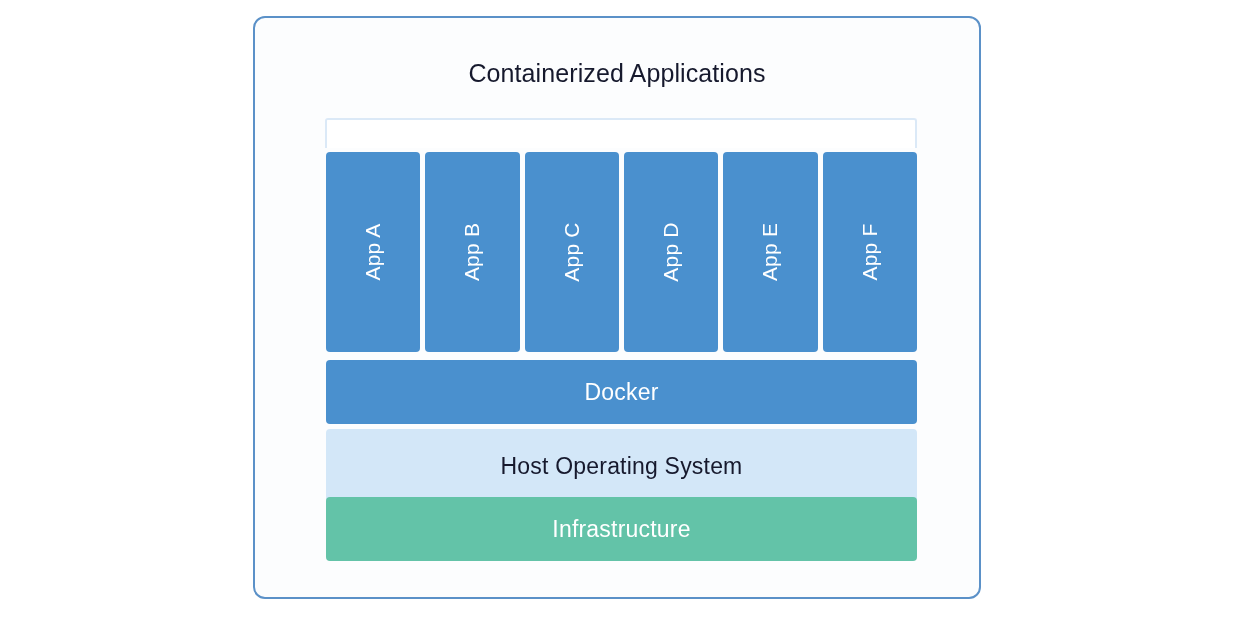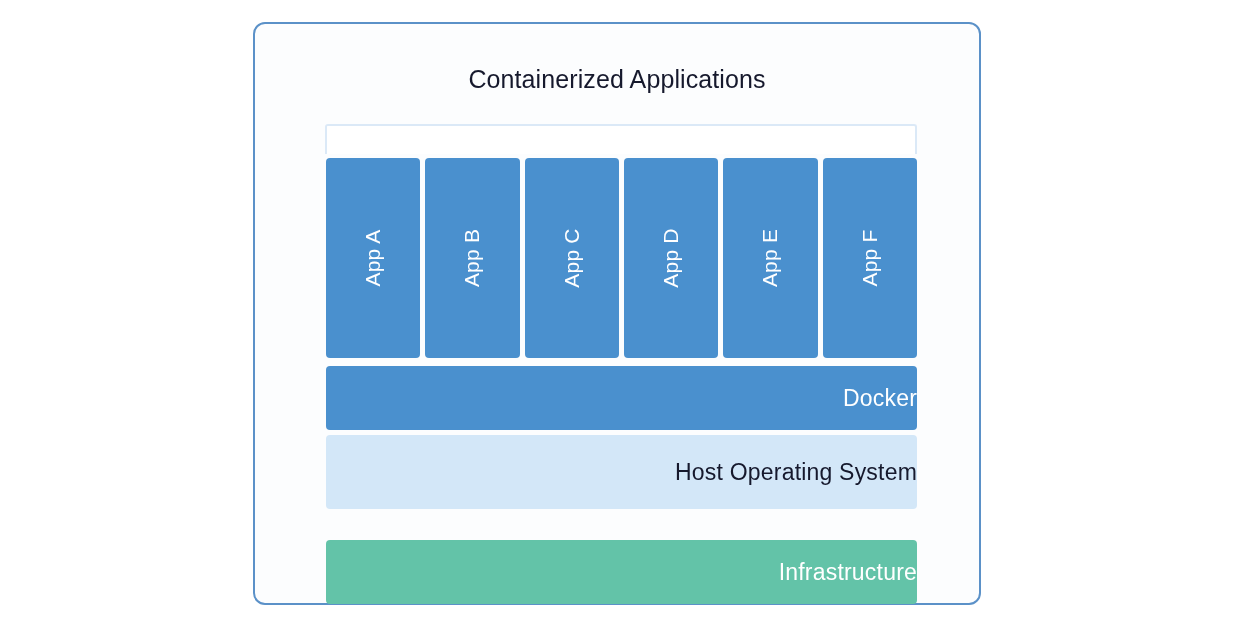--- a/index.html
+++ b/index.html
@@ -13,21 +13,21 @@
     position: relative;
     overflow: hidden;
     font-family: "Liberation Sans", sans-serif;
     -webkit-font-smoothing: antialiased;
   }
 
   
   #diagram-card {
     position: absolute;
     left: 253px;
-    top: 22px;
+    top: 16px;
     width: 728px;
     height: 583px;
     box-sizing: border-box;
     border: 2px solid #5b91c8;
     border-radius: 12px;
     background: #fcfdfe;
   }
 
   
   #diagram-title {
@@ -87,21 +87,21 @@
   }
 
   
   .layer-band {
     position: absolute;
     left: 71px;
     width: 591px;
     border-radius: 4px;
     display: flex;
     align-items: center;
-    justify-content: flex-end;
+    justify-content: center;
     font-size: 23px;
     letter-spacing: 0.2px;
     white-space: nowrap;
   }
   #layer-docker {
     top: 342px;
     height: 64px;
     background: #4a90ce;
     color: #ffffff;
   }
@@ -109,21 +109,20 @@
     top: 411px;
     height: 74px;
     background: #d3e7f8;
     color: #16192d;
   }
   #layer-infrastructure {
     top: 479px;
     height: 64px;
     background: #63c3a8;
     color: #ffffff;
-    margin-top: 37px;
   }
 </style>
 </head>
 <body>
 
 <div id="diagram-card">
 
   <div id="diagram-title">Containerized Applications</div>
 
   <div id="app-group-outline"></div>

